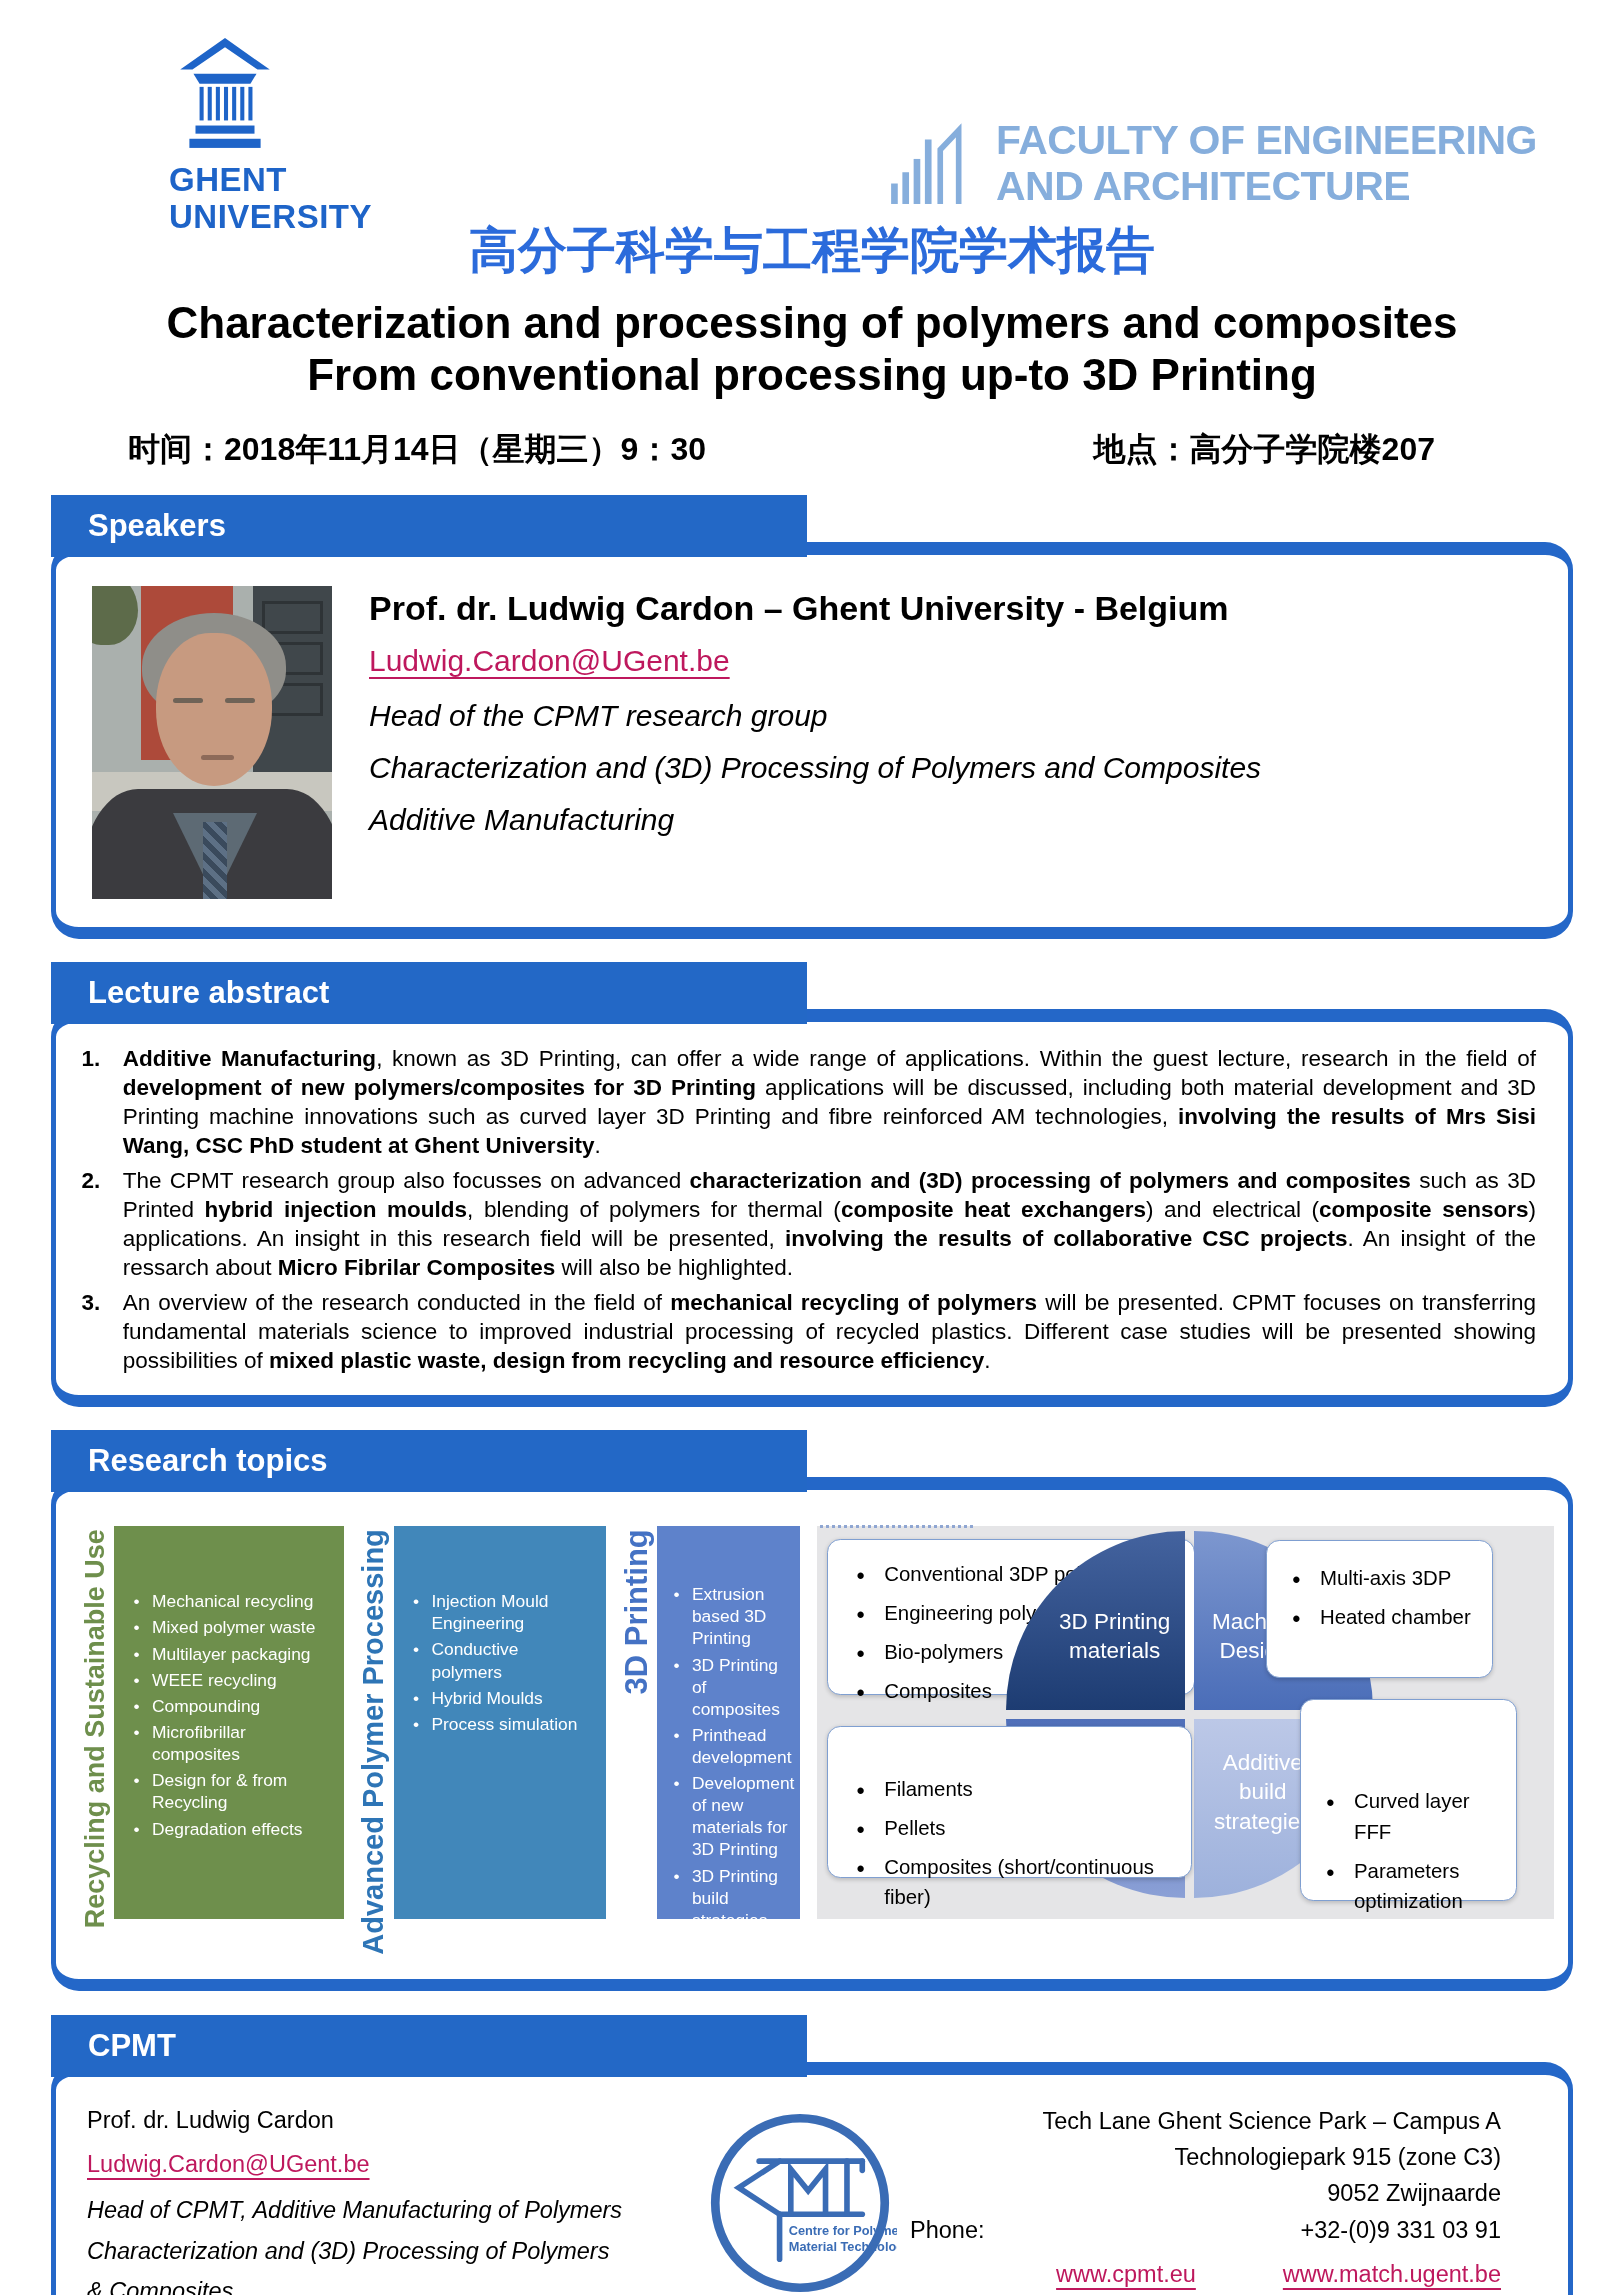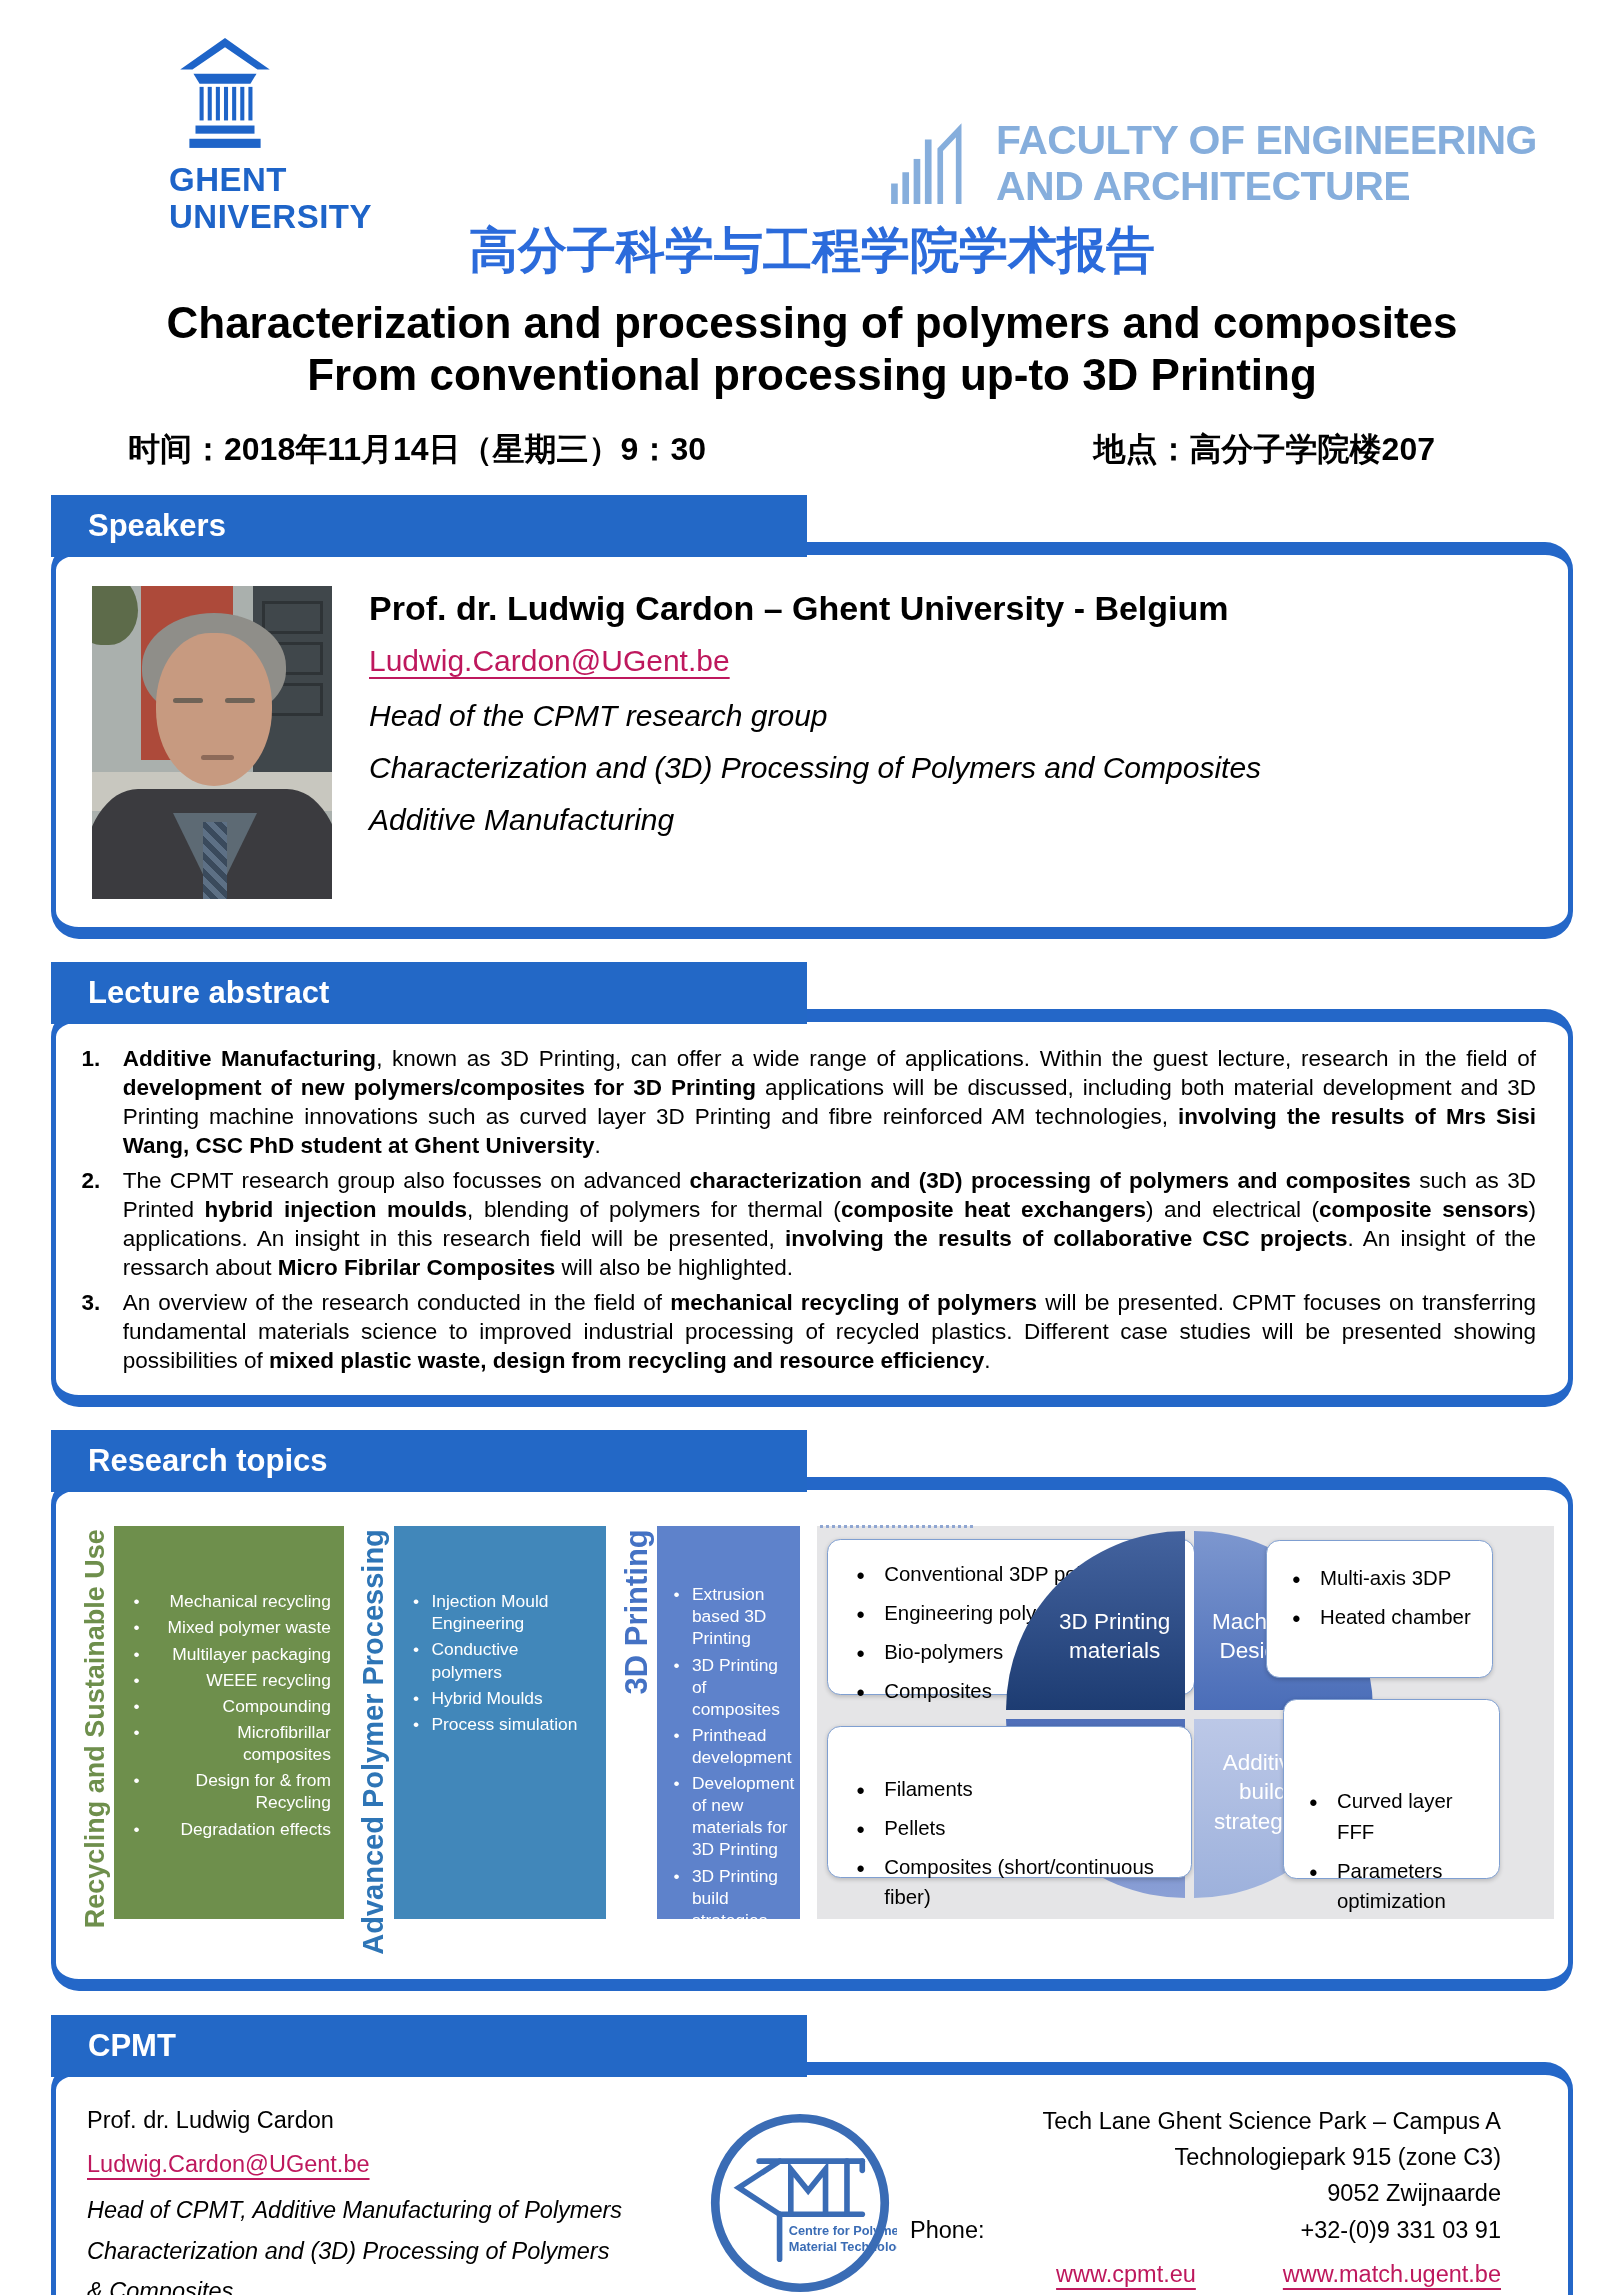--- a/index.html
+++ b/index.html
@@ -61,35 +61,35 @@
   .res{display:flex;padding:36px 14.3px 21.5px 23px;gap:12.3px;align-items:flex-start;}
   .topic{display:flex;align-items:flex-start;gap:2px;flex:none;}
   .vlabel{writing-mode:vertical-rl;transform:rotate(180deg);font-weight:bold;white-space:nowrap;line-height:1;padding:3.1px;}
   .vl1{color:#6E8F4C;font-size:27px;}
   .vl2{color:#2E75B6;font-size:29px;}
   .vl3{color:#4472C4;font-size:31px;}
   .tbox{height:393px;box-sizing:border-box;color:#fff;font-size:17.4px;line-height:1.27;overflow:hidden;}
   .tbox ul{list-style:none;margin:0;padding:0;}
   .tbox li{position:relative;padding-left:22.5px;margin-bottom:4.1px;}
   .tbox li::before{content:"•";position:absolute;left:4.1px;}
-  .tb1{width:230px;background:#6E8F4C;padding:64px 13.3px 10.2px 15.3px;text-align:right;}
+  .tb1{width:230px;background:#6E8F4C;padding:64px 13.3px 10.2px 15.3px;}
   .tb2{width:212px;background:#4187BA;padding:64px 13.3px 10.2px 15.3px;}
   .tb3{width:143px;background:#5E82CB;padding:57px 8.2px 10.2px 12.3px;}
 
   .diagram{flex:1;height:393px;background:#E5E5E7;position:relative;margin-left:4.1px;}
   .diagram::before{content:"";position:absolute;left:3.1px;top:-1px;width:153px;border-top:3.6px dotted #8fa6d2;}
   .callout{position:absolute;background:#fff;border:1.5px solid #7F9FD1;border-radius:13.3px;
            box-shadow:0 1.5px 4.1px rgba(0,0,0,.18);box-sizing:border-box;font-size:20.4px;line-height:1.5;color:#000;}
   .callout ul{list-style:none;margin:0;padding:0;}
   .callout li{position:relative;padding-left:35px;margin-bottom:8.2px;}
   .callout li::before{content:"•";position:absolute;left:7.2px;font-size:23.5px;}
   .co-tl{left:10.2px;top:12.8px;width:368px;height:156px;padding:19.4px 15.3px 0 21.5px;z-index:1;}
   .co-tr{left:449px;top:14.3px;width:227px;height:138px;padding:21.5px 5.1px 0 18.4px;z-index:3;}
   .co-bl{left:10.2px;top:200px;width:365px;height:152px;padding:47px 15.3px 0 21.5px;z-index:3;}
-  .co-br{left:466px;top:173px;width:217px;height:180px;padding:86px 3.1px 0 18.4px;z-index:3;}
+  .co-br{left:483px;top:173px;width:217px;height:202px;padding:86px 3.1px 0 18.4px;z-index:3;}
   .quads{position:absolute;left:189px;top:5.1px;width:367px;height:367px;z-index:2;}
   .quad{position:absolute;width:179px;height:179px;display:flex;color:#fff;font-size:22.5px;line-height:1.3;
         white-space:pre-line;text-align:center;box-sizing:border-box;}
   .q-tl{left:0;top:0;border-top-left-radius:100%;background:linear-gradient(to bottom,#44639F,#1D3C72);
         align-items:flex-end;justify-content:flex-end;padding:0 14.3px 45px 0;}
   .q-tr{right:0;top:0;border-top-right-radius:100%;background:linear-gradient(to bottom,#7D97CF,#4A6DB8);
         align-items:flex-end;justify-content:flex-start;padding:0 0 45px 18.4px;}
   .q-bl{left:0;bottom:0;border-bottom-left-radius:100%;background:linear-gradient(to bottom,#4F6FB9,#8BA0D6);
         align-items:flex-start;justify-content:flex-end;padding:35px 15.3px 0 0;}
   .q-br{right:0;bottom:0;border-bottom-right-radius:100%;background:linear-gradient(to bottom,#BCC8E7,#9DB1DC);

